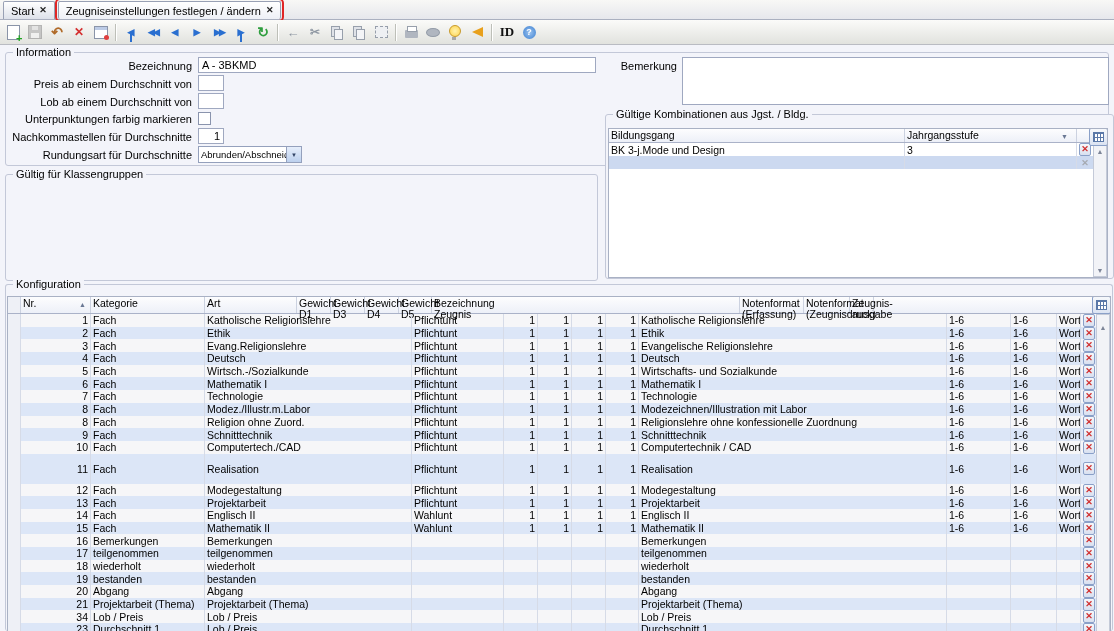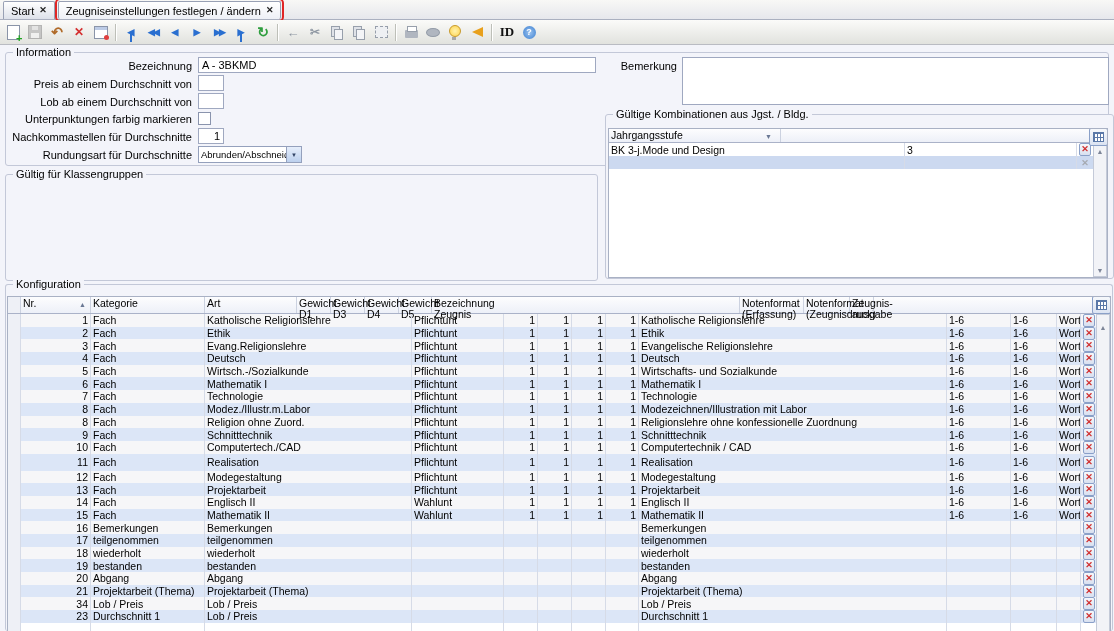--- a/index.html
+++ b/index.html
@@ -220,20 +220,23 @@
     </div>
     <span class="flabel" style="left:560px;width:117px;top:14px;">Bemerkung</span>
     <textarea class="memo" style="left: 682px; top: 11px; width: 427px; height: 48px;"></textarea>
 
     <div class="grp" style="left:605px;top:68px;width:509px;height:165px;">
       <span class="grp-lbl">Gültige Kombinationen aus Jgst. / Bldg.</span>
     </div>
     <div class="tablebox" style="left:608px;top:82px;width:500px;height:150px;">
       <div id="kombi-grid">
           <div class="thr" style="height: 14px;">
+            <div class="th" style="width: 296px;">
+              <span>Bildungsgang</span>
+            </div>
             <div class="th" style="width: 172px;">
               <span>Jahrgangsstufe</span>
               <span class="filt" style="margin-left: auto; padding-right: 6px;"></span>
             </div>
             <div class="th" style="width: 16px; border-right: none;"></div>
           </div>
           <div class="tr" style="height: 13px;">
             <div class="td" style="width: 296px;">BK 3-j.Mode und Design</div>
             <div class="td" style="width: 172px;">3</div>
             <div class="td" style="width: 16px; border-right: none;">
@@ -493,21 +496,21 @@
             <div class="td num" style="width: 34px;">1</div>
             <div class="td num" style="width: 33px;">1</div>
             <div class="td" style="width: 308px;">Computertechnik / CAD</div>
             <div class="td" style="width: 64px;">1-6</div>
             <div class="td" style="width: 46px;">1-6</div>
             <div class="td" style="width: 24px;">Wort</div>
             <div class="td" style="width: 16px; border-right: none;">
               <div class="xbtn"></div>
             </div>
           </div>
-          <div class="tr alt1" style="height: 17px;">
+          <div class="tr alt1" style="height: 30px;">
             <div class="td indc" style="width: 13px;"></div>
             <div class="td num" style="width: 70px;">11</div>
             <div class="td" style="width: 114px;">Fach</div>
             <div class="td" style="width: 207px;">Realisation</div>
             <div class="td" style="width: 92px;">Pflichtunt</div>
             <div class="td num" style="width: 34px;">1</div>
             <div class="td num" style="width: 34px;">1</div>
             <div class="td num" style="width: 34px;">1</div>
             <div class="td num" style="width: 33px;">1</div>
             <div class="td" style="width: 308px;">Realisation</div>

